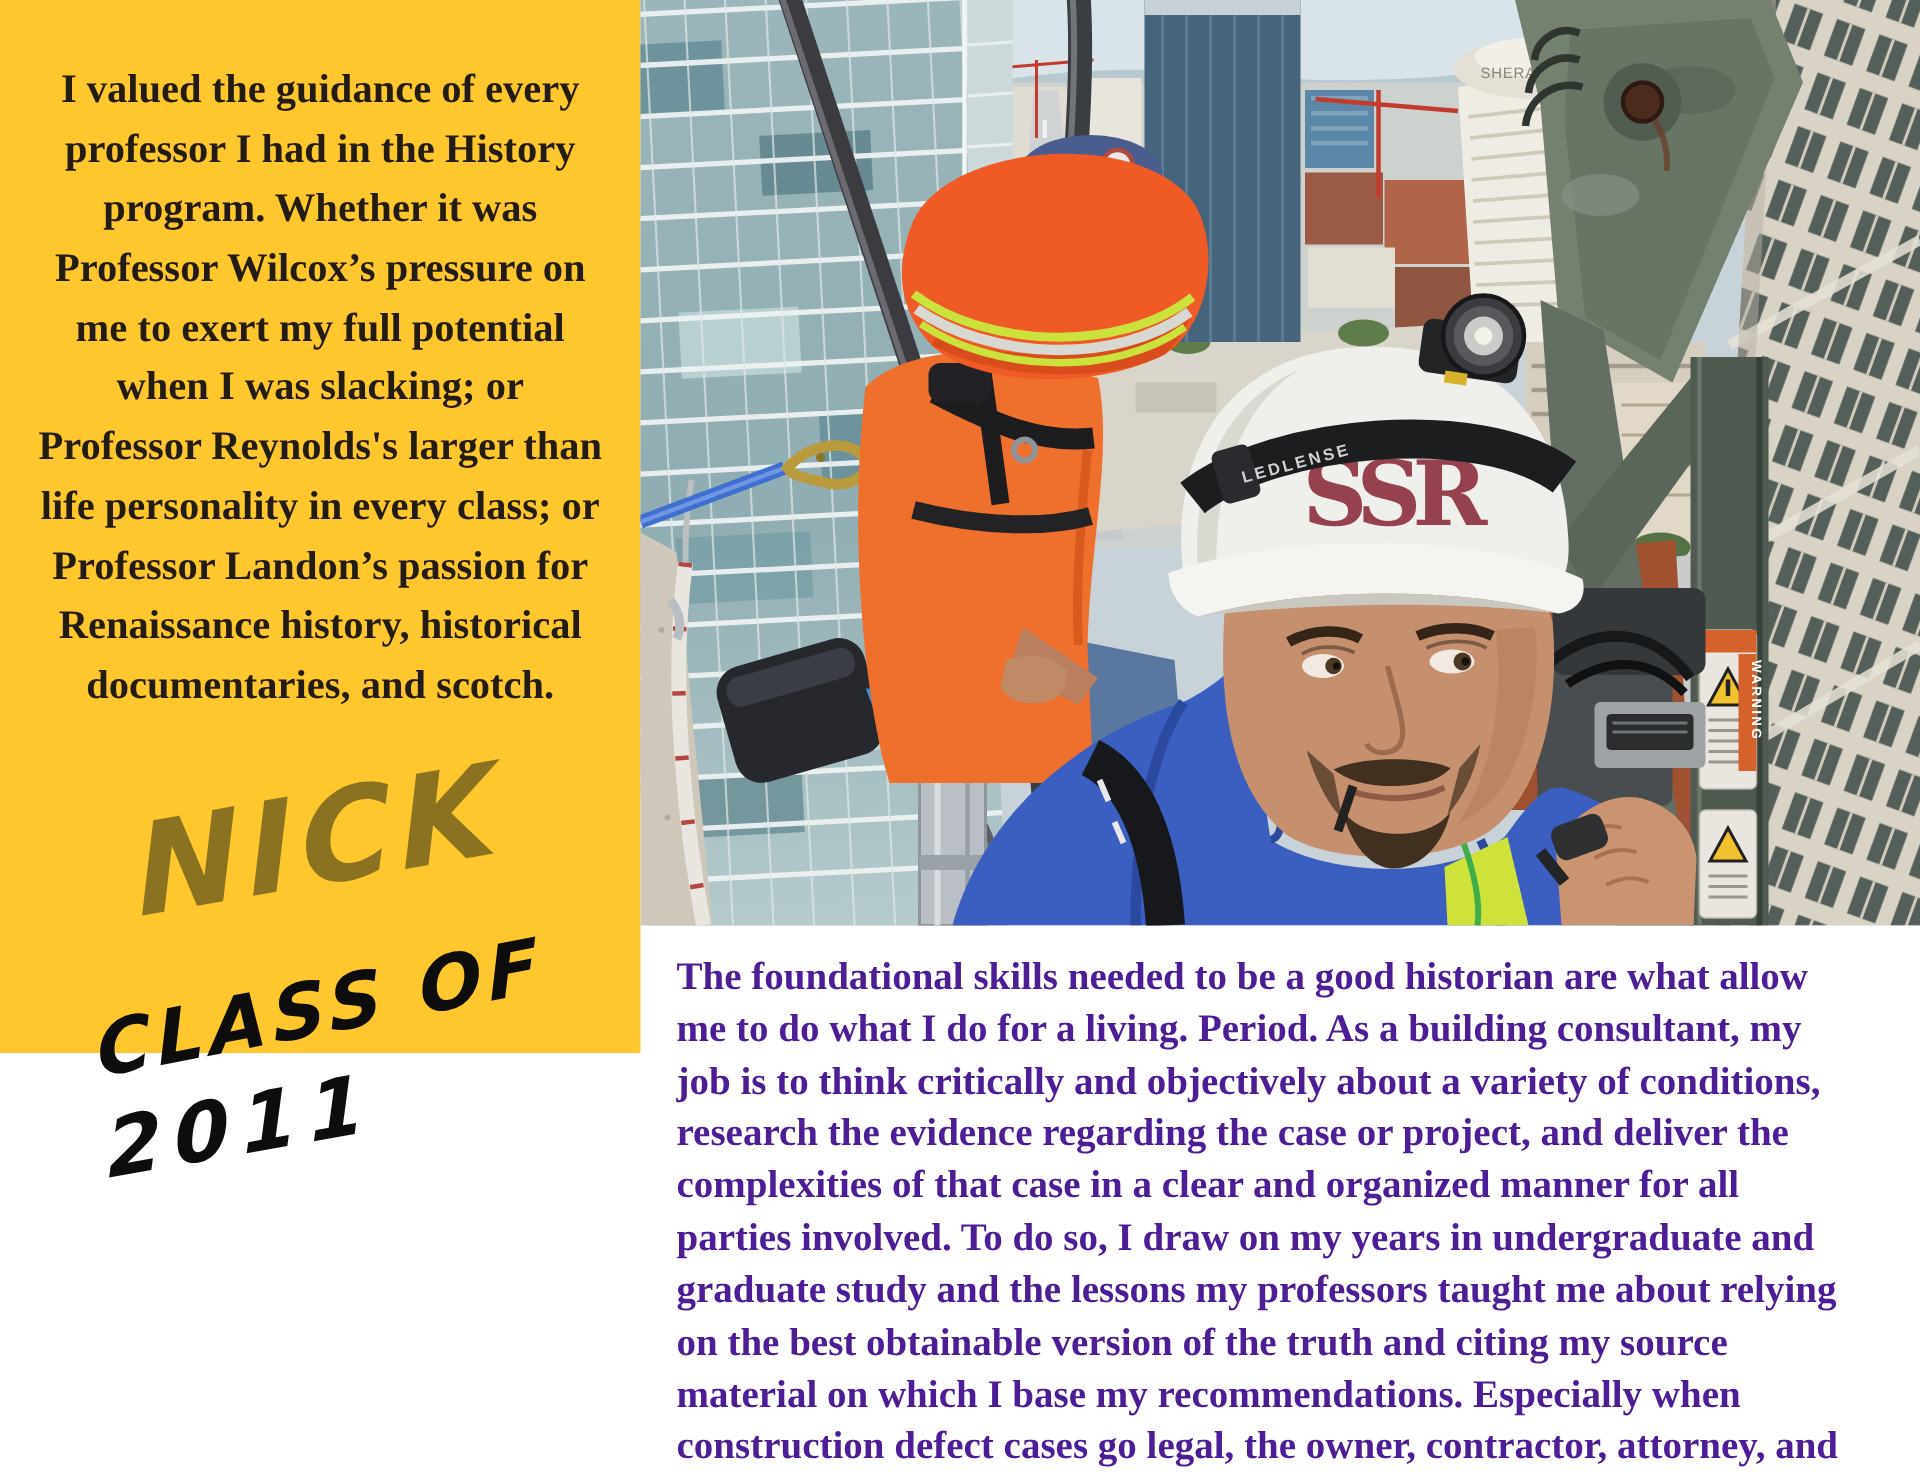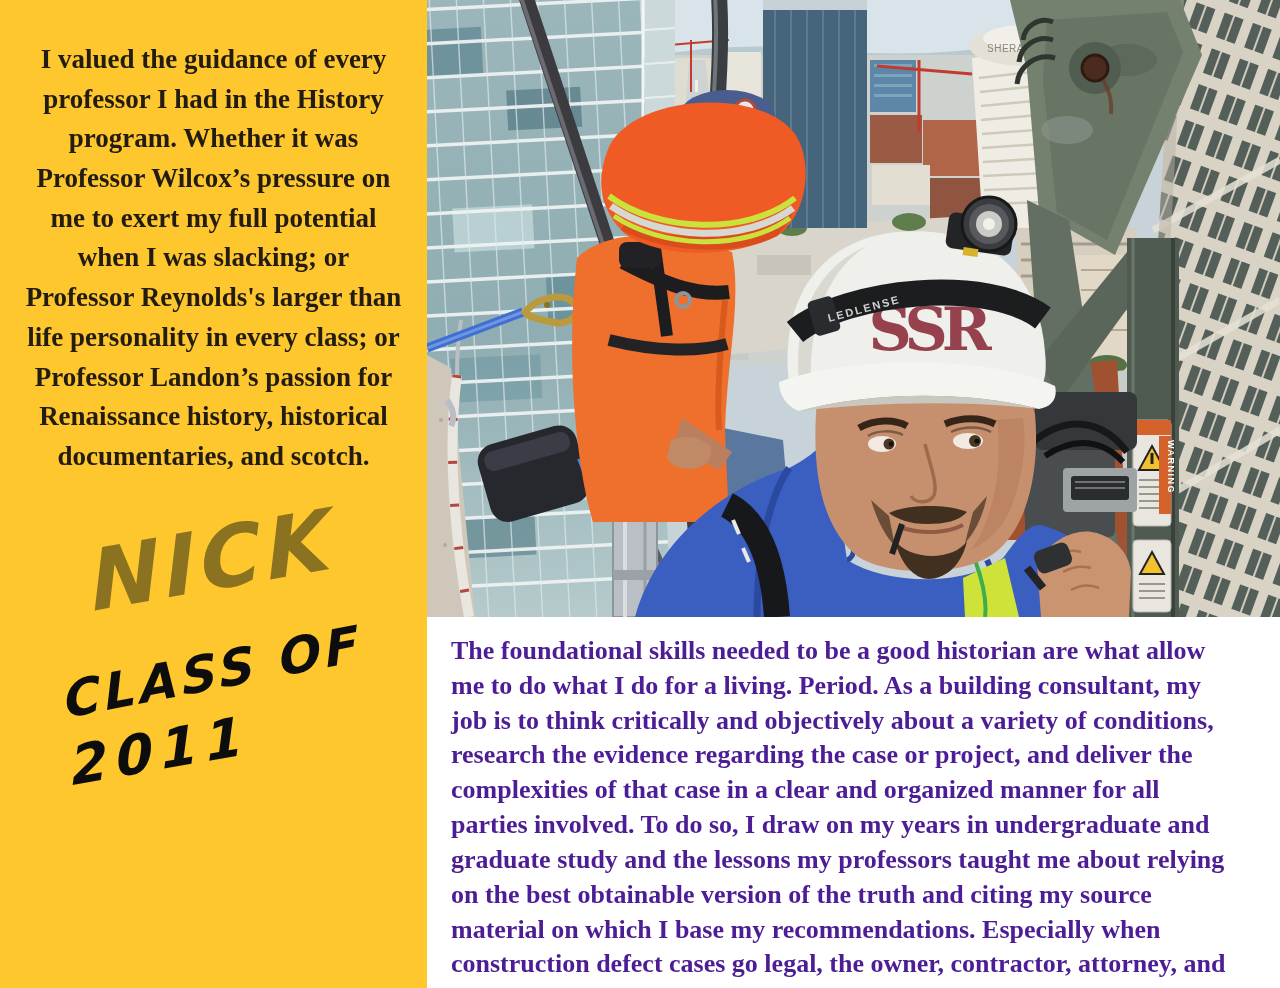--- a/index.html
+++ b/index.html
@@ -1,19 +1,19 @@
 <!DOCTYPE html>
 <html><head>
 <meta charset="utf-8">
 <style>
   html,body{margin:0;padding:0;background:#ffffff;}
   .page{position:relative;width:1280px;height:988px;display:flex;overflow:hidden;
         font-family:"Liberation Serif",serif;background:#ffffff;}
   
-  .sidebar{width:427px;height:988px;background:#FFC72E;flex:none;box-sizing:border-box;}
+  .sidebar{width:427px;height:702px;background:#FFC72E;flex:none;box-sizing:border-box;}
   .quote{margin:40px 24px 0;font-size:27px;line-height:1.47;font-weight:bold;
          text-align:center;color:#221C13;}
   .signature{margin-top:34px;text-align:center;}
   .name{display:inline-block;font-family:"DejaVu Sans",sans-serif;font-weight:bold;
         font-style:italic;font-size:84px;letter-spacing:5px;color:#8B7221;
         transform:rotate(-10deg) skewX(-6deg);}
   .class-of{display:inline-block;font-family:"DejaVu Sans",sans-serif;font-weight:bold;
         font-style:italic;font-size:50px;letter-spacing:4px;color:#0D0D0D;
         transform:rotate(-11deg) skewX(-7deg);margin-top:34px;}
   .class-year{display:inline-block;font-family:"DejaVu Sans",sans-serif;font-weight:bold;

